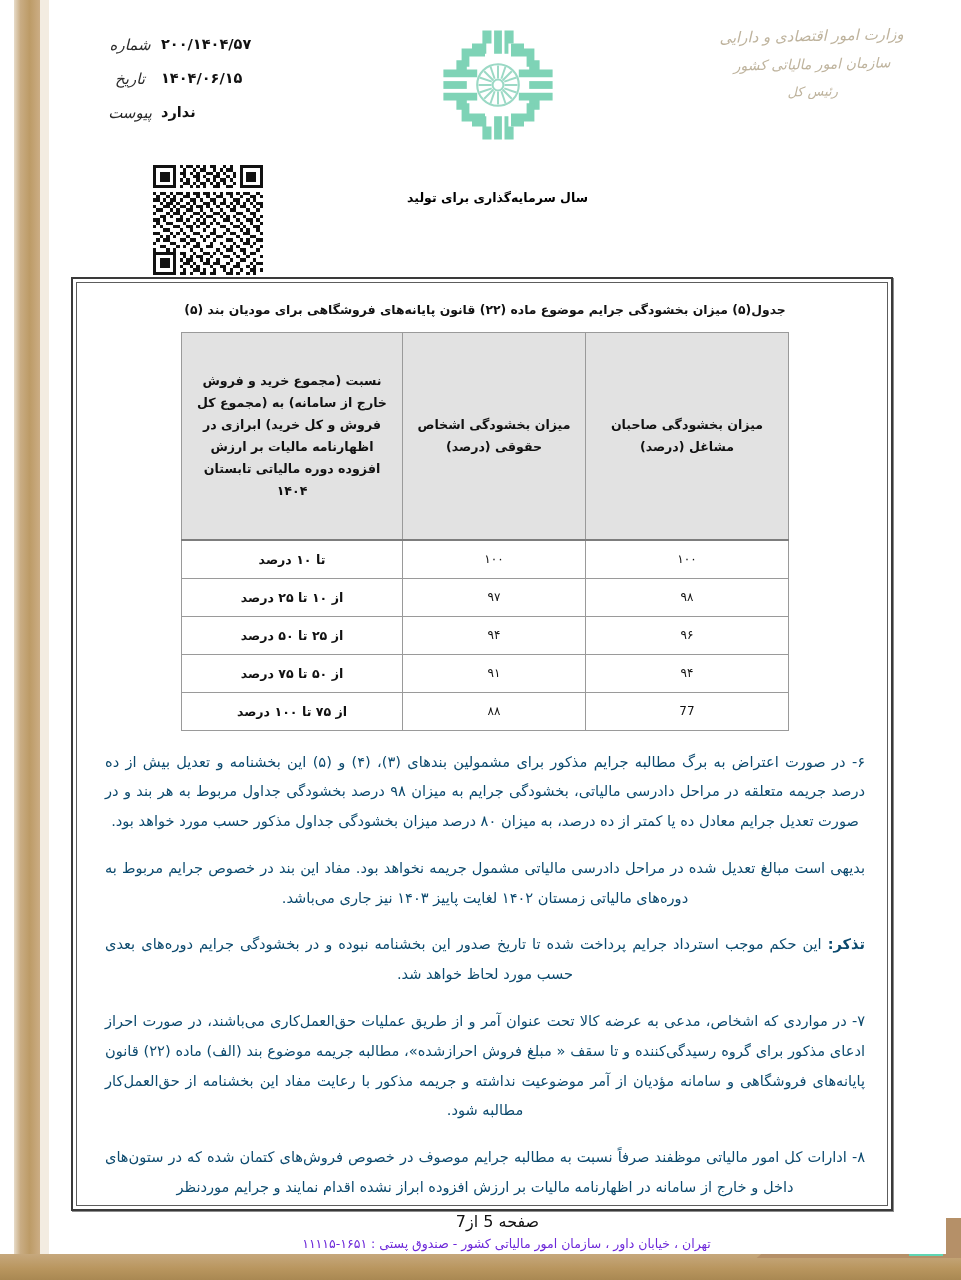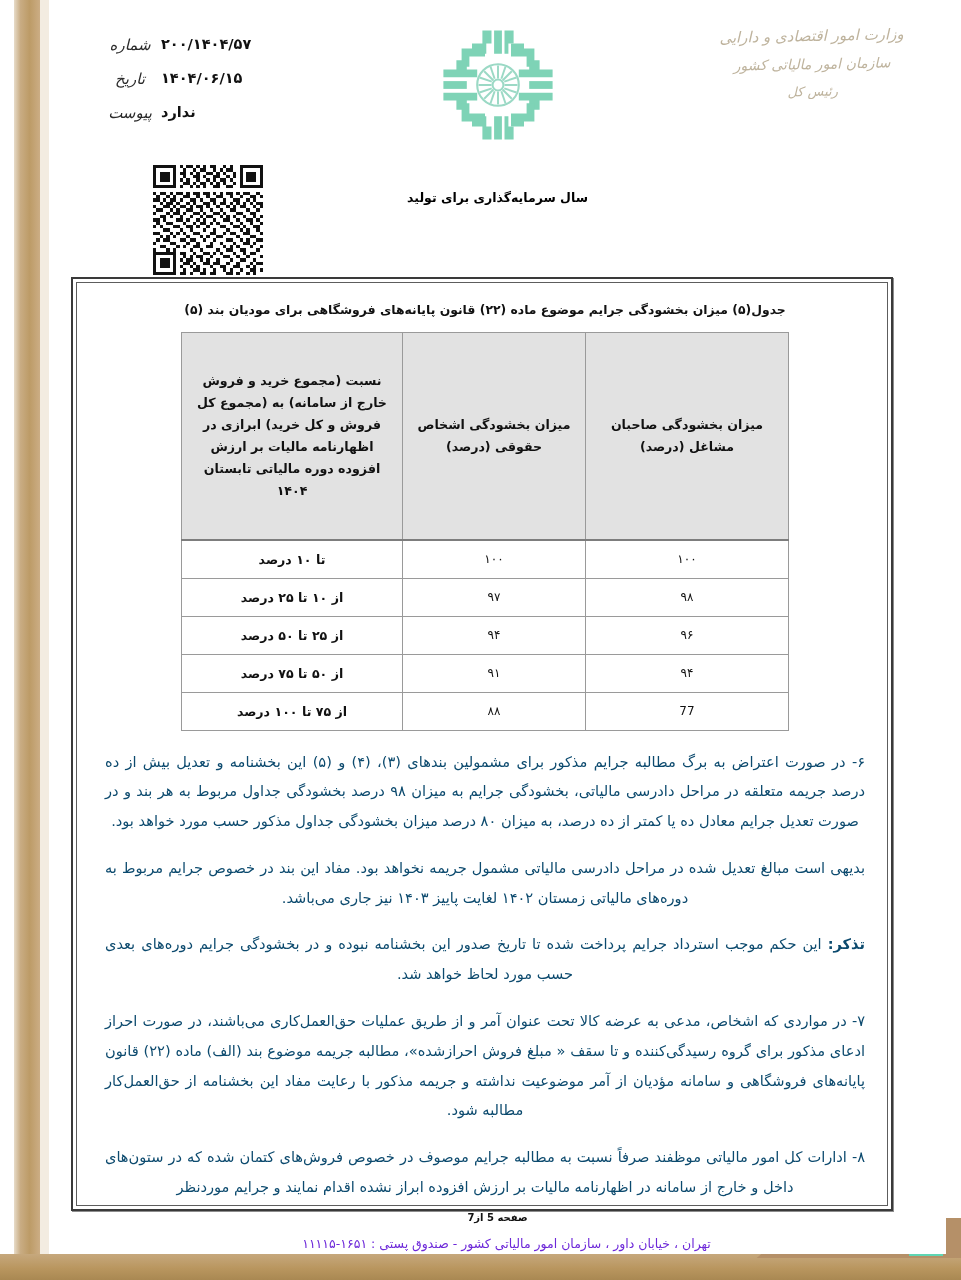--- a/index.html
+++ b/index.html
@@ -222,22 +222,22 @@
     margin-bottom: 0;
   }
   .bold-lead { font-weight: bold; }
 
   
   .page-number {
     position: absolute;
     left: 0; right: 0;
     top: 1212px;
     text-align: center;
-    font-size: 10px;
-    font-weight: bold;
+    font-size: 16px;
+    font-weight: normal;
     color: #111;
     direction: rtl;
   }
   .address-line {
     position: absolute;
     left: 18px; right: 0;
     top: 1236px;
     text-align: center;
     font-size: 12.5px;
     color: #6d28d9;

